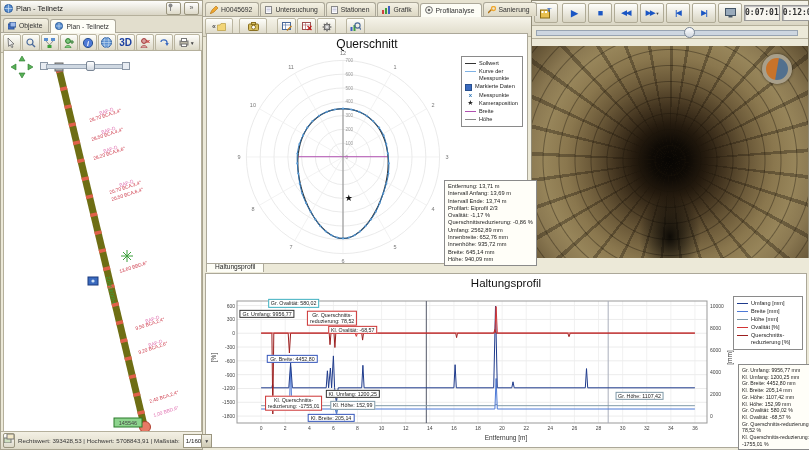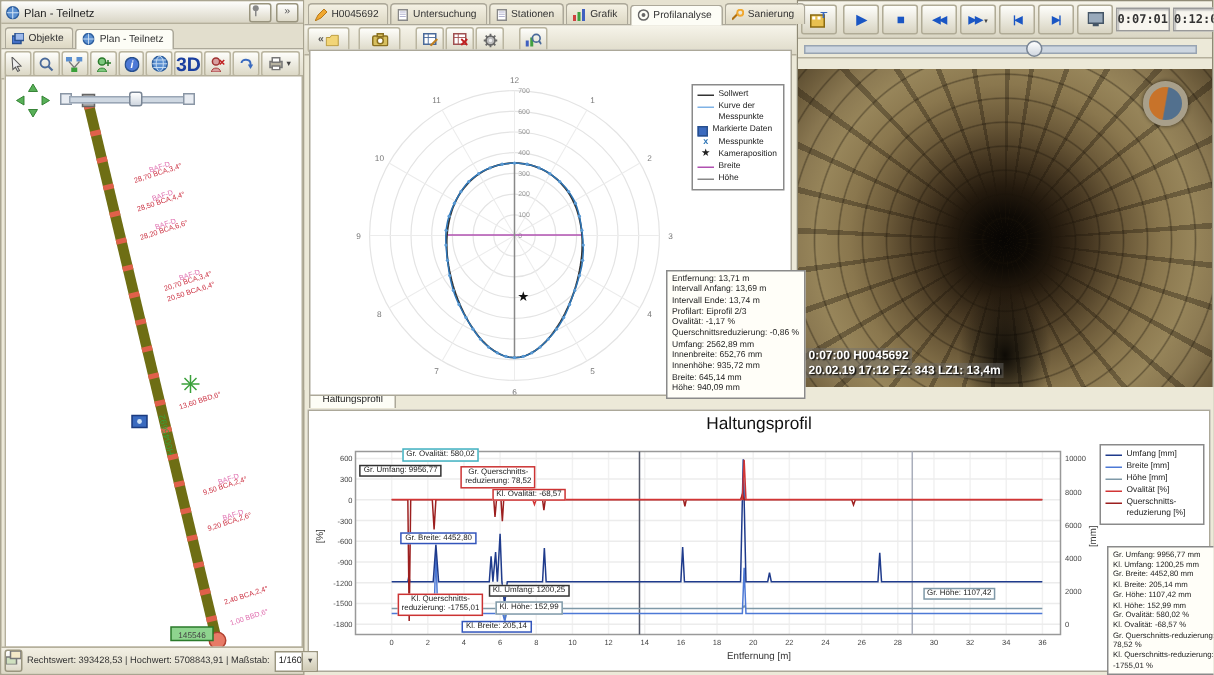--- a/index.html
+++ b/index.html
@@ -143,21 +143,21 @@
         </svg>
       </span>
     <span class="tbtn">
         <svg width="11" height="11">
           <circle cx="5.5" cy="5.5" r="5" fill="#5a8fd0" stroke="#2d5e9e"></circle>
           <ellipse cx="5.5" cy="5.5" rx="2.4" ry="5" fill="none" stroke="#cfe2f5" stroke-width="0.6"></ellipse>
           <path d="M0.5 5.5h10M1.2 3h8.6M1.2 8h8.6" stroke="#cfe2f5" stroke-width="0.6" fill="none"></path>
         </svg>
       </span>
     <span class="tbtn">
-        <b style="font-size:13px;color:#1a3fa0">3D</b>
+        <b style="font-size:10px;color:#1a3fa0">3D</b>
       </span>
     <span class="tbtn">
         <svg width="10" height="10">
           <circle cx="4" cy="3" r="2.4" fill="#d9a0a0" stroke="#a03030"></circle>
           <path d="M1 10 C1 6.5 7 6.5 7 10 Z" fill="#d9a0a0" stroke="#a03030" stroke-width="0.6"></path>
           <path d="M6.5 2 l3 3 M9.5 2 l-3 3" stroke="#c02020" stroke-width="1"></path>
         </svg>
       </span>
     <span class="tbtn">
         <svg width="10" height="9">
@@ -326,20 +326,21 @@
     <span class="tbtn">
         <svg width="11" height="10">
           <rect x="0.5" y="5" width="2" height="4" fill="#4060c0"></rect>
           <rect x="3.5" y="3" width="2" height="6" fill="#40a040"></rect>
           <circle cx="7.5" cy="3.5" r="2.6" fill="none" stroke="#4a6a9a" stroke-width="1.1"></circle>
           <line x1="9.2" y1="5.2" x2="11" y2="7.5" stroke="#4a6a9a" stroke-width="1.3"></line>
         </svg>
       </span>
   </div>
   <div class="chartbox">
+    <div class="chart-title">Querschnitt</div>
     <svg id="qs-svg" width="322" height="229">
         <circle cx="136" cy="123" r="13.8" fill="none" stroke="#e4e4e4" stroke-width="0.8"></circle>
         <circle cx="136" cy="123" r="27.6" fill="none" stroke="#e4e4e4" stroke-width="0.8"></circle>
         <circle cx="136" cy="123" r="41.400000000000006" fill="none" stroke="#e4e4e4" stroke-width="0.8"></circle>
         <circle cx="136" cy="123" r="55.2" fill="none" stroke="#e4e4e4" stroke-width="0.8"></circle>
         <circle cx="136" cy="123" r="69" fill="none" stroke="#e4e4e4" stroke-width="0.8"></circle>
         <circle cx="136" cy="123" r="82.80000000000001" fill="none" stroke="#e4e4e4" stroke-width="0.8"></circle>
         <circle cx="136" cy="123" r="96.60000000000001" fill="none" stroke="#e4e4e4" stroke-width="0.8"></circle>
         <line x1="136" y1="123" x2="136" y2="26.39999999999999" stroke="#ececec" stroke-width="0.7"></line>
         <line x1="136" y1="123" x2="184.3" y2="39.34194599442321" stroke="#ececec" stroke-width="0.7"></line>
@@ -505,24 +506,20 @@
     <span class="timecode">0:12:09</span>
 
   </div>
   <div class="vslider">
     <div class="vs-track"></div>
     <div class="vs-thumb" id="vs-thumb" style="left: 151.9px;"></div>
   </div>
   <div id="video-area">
     <div class="tunnel"></div>
     <div class="dial"></div>
-    <div class="v-overlay">
-      <span>0:07:00 H0045692</span><br>
-      <span>20.02.19 17:12 FZ: 343 LZ1: 13,4m</span>
-    </div>
   </div>
 </div>
 
 <div class="panel" id="hp-panel">
   <div id="hp-tab">Haltungsprofil</div>
   <div id="hp-body">
     <div id="hp-title">Haltungsprofil</div>
     <svg id="hp-svg" width="602" height="173">
         <line x1="55.1025641025641" y1="27" x2="55.1025641025641" y2="149" stroke="#f1f1f1"></line>
         <line x1="79.2051282051282" y1="27" x2="79.2051282051282" y2="149" stroke="#f1f1f1"></line>

